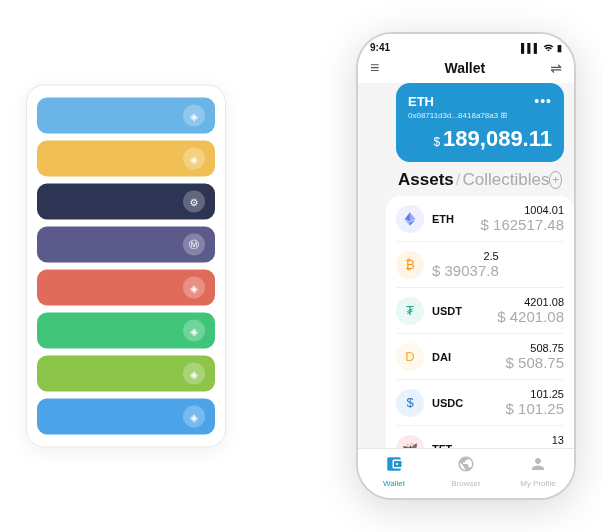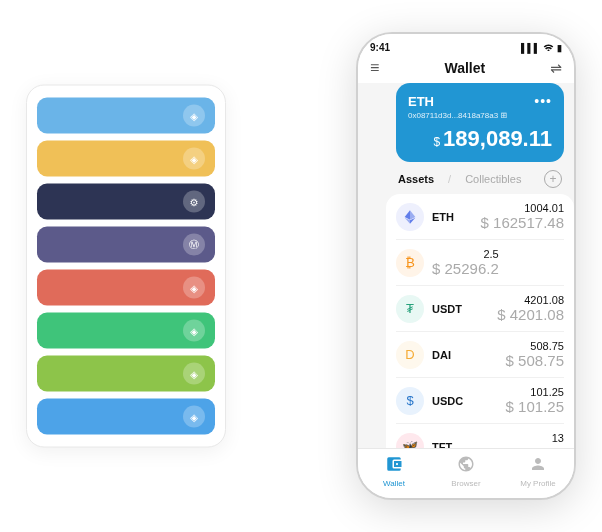--- a/index.html
+++ b/index.html
@@ -193,23 +193,23 @@
       display: flex;
       align-items: center;
       justify-content: space-between;
       padding: 0 12px 6px;
       background: #f5f5f5;
       flex-shrink: 0;
     }
 
     .assets-tabs {
       display: flex;
-      gap: 14px;
-      align-items: center;
-      font-size: 11px;
+      gap: 2px;
+      align-items: center;
+      font-size: 17px;
     }
 
     .assets-tab-active {
       color: #111;
       font-weight: 600;
     }
 
     .assets-tab-divider {
       color: #ccc;
     }
@@ -412,21 +412,21 @@
       <div class="asset-amount">1004.01</div>
       <div class="asset-usd">$ 162517.48</div>
     </div>
   </div>
           <div class="asset-row">
     <div class="asset-icon" style="background:#fff4e8">
       <span style="font-size:13px;color:#f7931a">₿</span>
     </div>
     <div class="asset-values">
       <div class="asset-amount">2.5</div>
-      <div class="asset-usd">$ 25296.2</div>
+      <div class="asset-usd">$ 39037.8</div>
     </div>
   </div>
           <div class="asset-row">
     <div class="asset-icon" style="background:#e8f8f4">
       <span style="font-size:13px;color:#26a17b">₮</span>
     </div>
     <span class="asset-name">USDT</span>
     <div class="asset-values">
       <div class="asset-amount">4201.08</div>
       <div class="asset-usd">$ 4201.08</div>

